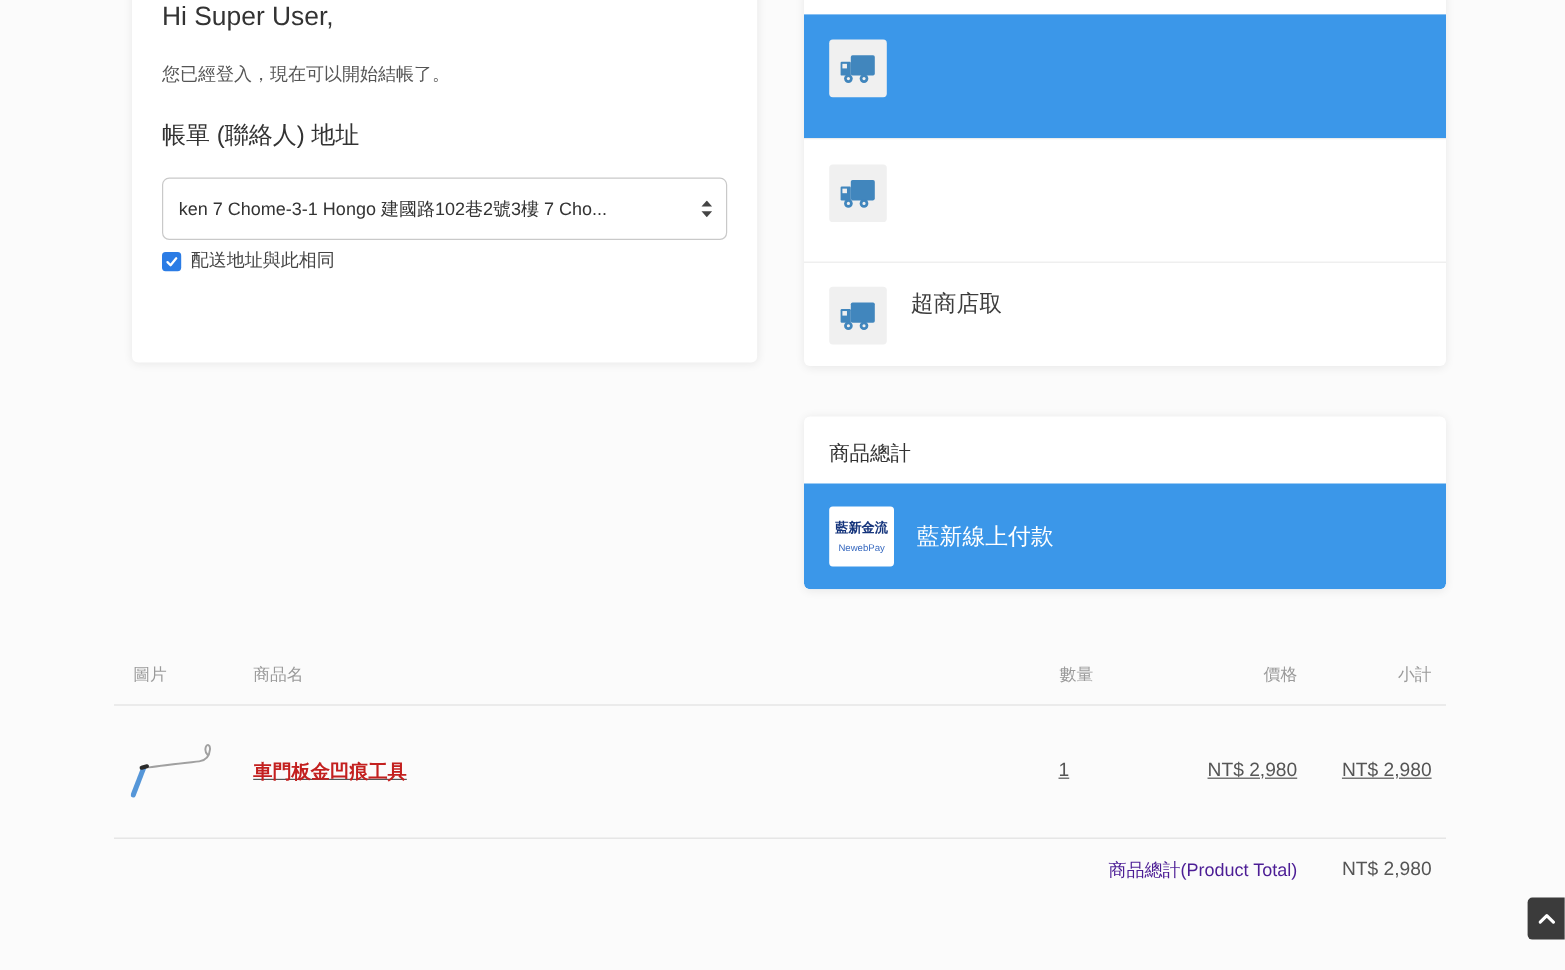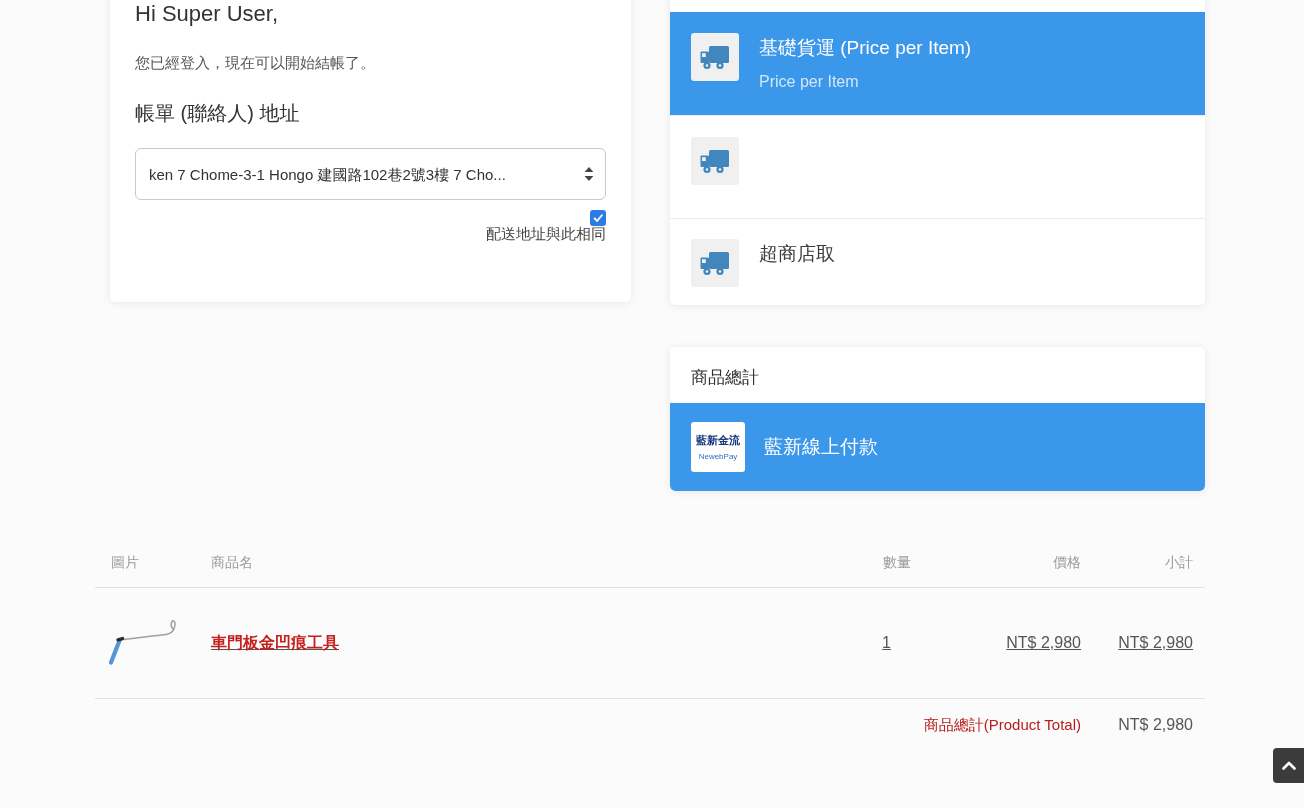--- a/index.html
+++ b/index.html
@@ -27,21 +27,21 @@
   .address-select{
     width:100%;height:52px;
     -webkit-appearance:none;appearance:none;
     border:1px solid #c9c9c9;border-radius:6px;
     background:#fff;
     font-family:inherit;font-size:15px;color:#333;
     padding:0 34px 0 13px;
     box-sizing:border-box;
   }
   .select-arrows{position:absolute;right:12px;top:50%;transform:translateY(-50%);pointer-events:none;line-height:0;}
-  .same-address-row{display:flex;align-items:flex-end;margin-top:10px;flex-direction:column;}
+  .same-address-row{display:flex;align-items:center;margin-top:10px;}
   .checkbox{
     width:16px;height:16px;border-radius:3px;background:#2b7ce5;
     display:inline-flex;align-items:center;justify-content:center;flex:none;
   }
   .same-address-label{font-size:15px;color:#444;margin-left:8px;line-height:16px;}
 
   
   .shipping-card{left:670px;top:-10px;width:535px;height:315px;padding-top:22px;overflow:hidden;}
   .method{
     display:flex;align-items:flex-start;
@@ -93,21 +93,21 @@
   .cart th.c-sub{padding-right:12px;}
   .cart td{border-bottom:1px solid #e0e0e0;font-size:16px;color:#555;vertical-align:middle;}
   .cart .row-product td{height:108px;text-decoration:underline;}
   td.cell-img{padding-left:14px;}
   td.cell-name{padding-left:16px;}
   .product-link{color:#c3201f;font-weight:700;font-size:16px;text-decoration:none;cursor:pointer;}
   td.cell-qty{text-align:right;padding-right:24px;}
   td.cell-price{text-align:right;padding-right:4px;}
   td.cell-sub{text-align:right;padding-right:12px;}
   .cart .row-total td{height:50px;}
-  td.total-label{text-align:right;padding-right:4px;font-size:15px;color:#b91c1c;}
+  td.total-label{text-align:right;padding-right:4px;font-size:15px;color:#4c1d95;}
   td.total-value{text-align:right;padding-right:12px;}
   .cart .row-total:last-child td{border-bottom:none;}
 
   
   .scroll-top{
     position:absolute;right:0;bottom:25px;
     width:31px;height:35px;
     background:#3b3b3b;border-radius:4px 0 0 4px;
     display:flex;align-items:center;justify-content:center;
     cursor:pointer;
@@ -148,24 +148,20 @@
       <svg width="32" height="27" viewBox="0 0 32 27">
         <rect x="10" y="2" width="20" height="17" rx="1.5" fill="#4186bd"></rect>
         <rect x="1.5" y="7.5" width="8.5" height="11.5" rx="1" fill="#4186bd"></rect>
         <rect x="3" y="9.2" width="3.8" height="3.8" fill="#f0f0f0"></rect>
         <circle cx="8" cy="21.5" r="3.6" fill="#4186bd"></circle>
           <circle cx="8" cy="21.5" r="1.3" fill="#f0f0f0"></circle>
         <circle cx="21" cy="21.5" r="3.6" fill="#4186bd"></circle>
           <circle cx="21" cy="21.5" r="1.3" fill="#f0f0f0"></circle>
       </svg>
     </span>
-    <div class="method-text">
-      <div class="method-title">基礎貨運 (Price per Item)</div>
-      <div class="method-subtitle">Price per Item</div>
-    </div>
   </div>
 
   <div class="method">
     <span class="iconbox">
       <svg width="32" height="27" viewBox="0 0 32 27">
         <rect x="10" y="2" width="20" height="17" rx="1.5" fill="#4186bd"></rect>
         <rect x="1.5" y="7.5" width="8.5" height="11.5" rx="1" fill="#4186bd"></rect>
         <rect x="3" y="9.2" width="3.8" height="3.8" fill="#f0f0f0"></rect>
         <circle cx="8" cy="21.5" r="3.6" fill="#4186bd"></circle>
           <circle cx="8" cy="21.5" r="1.3" fill="#f0f0f0"></circle>

